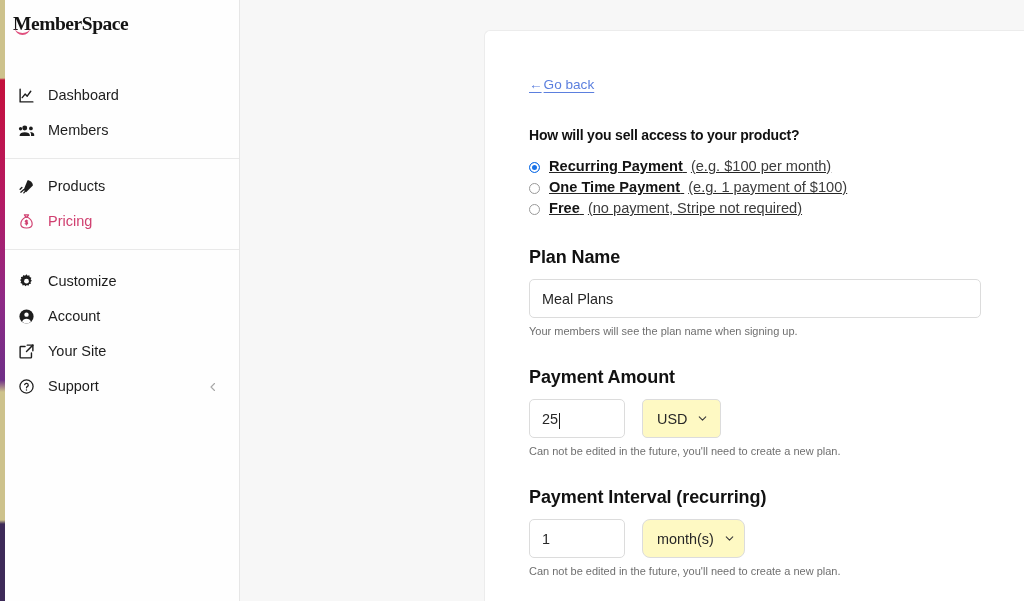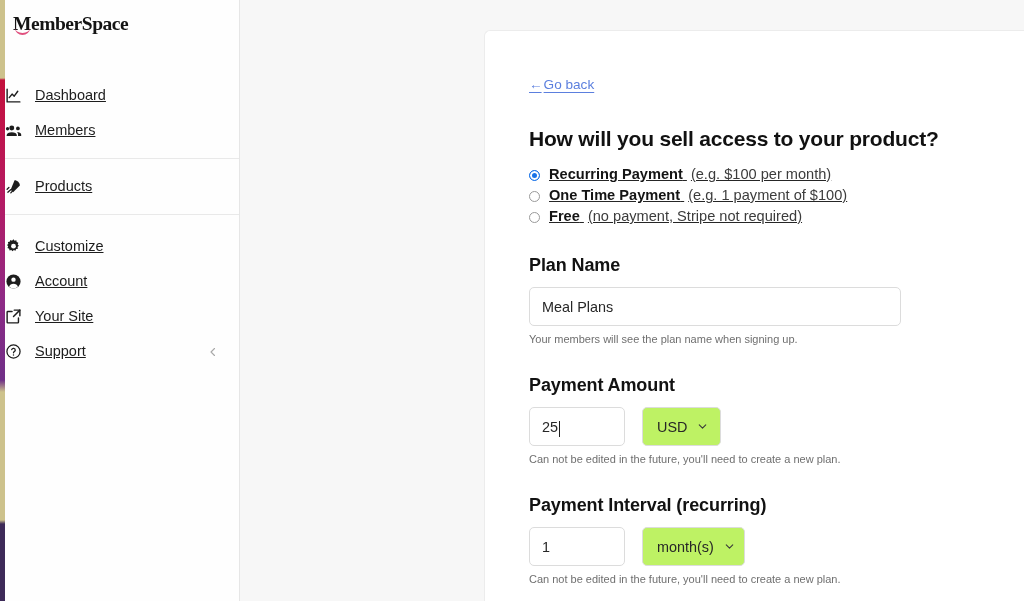--- a/index.html
+++ b/index.html
@@ -59,26 +59,25 @@
     border-bottom: 2.1px solid #e0507e;
     border-radius: 0 0 50% 50% / 0 0 100% 100%;
   }
 
   .nav-group { padding: 0; }
   .nav-div { height: 1px; background: #e9e9e9; margin: 10px 0 10px 0; }
 
   .nav-item {
     display: flex; align-items: center;
     height: 35px;
-    padding-left: 5px;
+    padding-left: 18px;
     color: #1d1d1d;
     font-size: 14.5px;
     cursor: pointer;
     position: relative;
-    text-decoration: underline;
   }
   .nav-item .ico {
     width: 22px; height: 18px;
     display: inline-flex; align-items: center; justify-content: flex-start;
     margin-right: 8px;
     flex: 0 0 22px;
   }
   .nav-item .lbl { line-height: 1; }
   .nav-item.active { color: #d04070; }
   .nav-item .chev {
@@ -111,21 +110,21 @@
     color: #5b7fde;
     font-size: 13.6px;
     text-decoration: underline;
     text-underline-offset: 3px;
     cursor: pointer;
   }
   .goback .arrow { margin-right: 2px; letter-spacing: -1px; }
 
   h2.question {
     margin: 34px 0 0 0;
-    font-size: 21px;
+    font-size: 14px;
     font-weight: 700;
     color: #111111;
     letter-spacing: -0.2px;
   }
 
   .radio-list { margin-top: 15px; }
   .radio-row {
     display: flex; align-items: baseline;
     margin-bottom: 4px;
     font-size: 14.6px;
@@ -168,37 +167,37 @@
     margin-top: 11px;
     height: 39px;
     border: 1px solid #dcdcdc;
     border-radius: 5px;
     background: #fff;
     display: flex; align-items: center;
     padding: 0 12px;
     font-size: 14.4px;
     color: #272727;
   }
-  .txtinput.wide { width: 372px; }
+  .txtinput.wide { width: 452px; }
   .row-pair { display: flex; margin-top: 11px; }
   .txtinput.small { width: 96px; margin-top: 0; }
   .selectbox {
     height: 39px;
     border: 1px solid #dcdcdc;
     border-radius: 5px;
-    background: #bef264;
+    background: #fef9c3;
     display: flex; align-items: center; justify-content: space-between;
     padding: 0 11px 0 14px;
     font-size: 14.4px;
     color: #272727;
     margin-left: 17px;
     cursor: pointer;
   }
   .selectbox.usd { width: 79px; }
-  .selectbox.interval { width: 103px; }
+  .selectbox.interval { width: 103px; border-radius: 8px; }
   .caret { margin-left: 9px; color: #3a3a3a; display: inline-flex; }
 
   .caret-cursor {
     display: inline-block;
     width: 1px; height: 16px;
     background: #1f1f1f;
     margin-left: 1px;
     position: relative; top: 2px;
   }
   svg { display: block; }
@@ -251,20 +250,31 @@
       <div class="nav-item">
         <span class="ico">
           <svg width="17" height="17" viewBox="0 0 24 24" fill="none" stroke="#1d1d1d" stroke-width="1.9" stroke-linecap="round" stroke-linejoin="round">
             <path d="M13.5 3c4 0 7.5 3.5 7.5 7.5L11.5 20 8 16.5z" fill="#1d1d1d" stroke="none"></path>
             <path d="M8 16.5L4 20"></path>
               <path d="M5.5 13.5L3 15.8"></path>
               <path d="M10.5 18.5L8.2 21"></path>
           </svg>
         </span>
         <span class="lbl">Products</span>
+      </div>
+      <div class="nav-item active">
+        <span class="ico">
+          <svg width="17" height="17" viewBox="0 0 24 24" fill="none" stroke="#d04070" stroke-width="1.6" stroke-linecap="round" stroke-linejoin="round">
+            <path d="M9 2.6h6l-2.1 3.2h-1.8z"></path>
+            <path d="M11.1 5.8C7.2 7.6 4 12 4 16c0 3.2 3.6 5.2 8 5.2s8-2 8-5.2c0-4-3.2-8.4-7.1-10.2z"></path>
+            <path d="M13.6 11.4c-.4-.5-1-.7-1.7-.7-1 0-1.7.5-1.7 1.2s.6 1 1.7 1.2c1.1.2 1.8.6 1.8 1.4s-.8 1.3-1.8 1.3c-.8 0-1.4-.3-1.8-.8"></path>
+            <path d="M12 9.8v7.2"></path>
+          </svg>
+        </span>
+        <span class="lbl">Pricing</span>
       </div>
     </div>
 
     <div class="nav-div"></div>
 
     <div class="nav-group" style="padding-top:4px">
       <div class="nav-item">
         <span class="ico">
           <svg width="17" height="17" viewBox="0 0 24 24" fill="#1d1d1d">
             <path d="M12 1.8l1.5 2.1 2.5-.6.5 2.5 2.4 1-1 2.3 1.7 1.9-1.9 1.7.6 2.5-2.5.5-1 2.4-2.3-1-1.9 1.7-1.7-1.9-2.5.6-.5-2.5-2.4-1 1-2.3L2.8 10l1.9-1.7-.6-2.5 2.5-.5 1-2.4 2.3 1z"></path>

